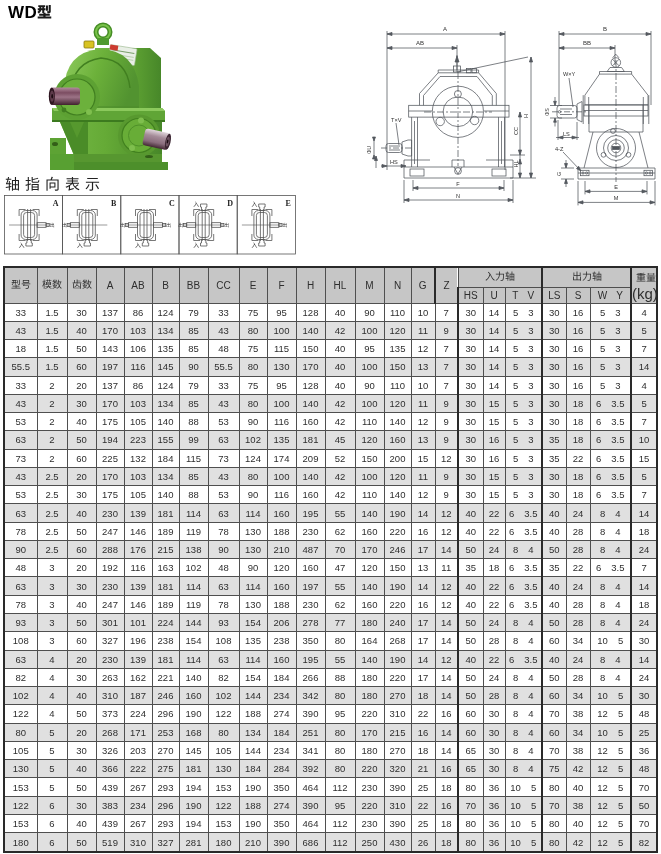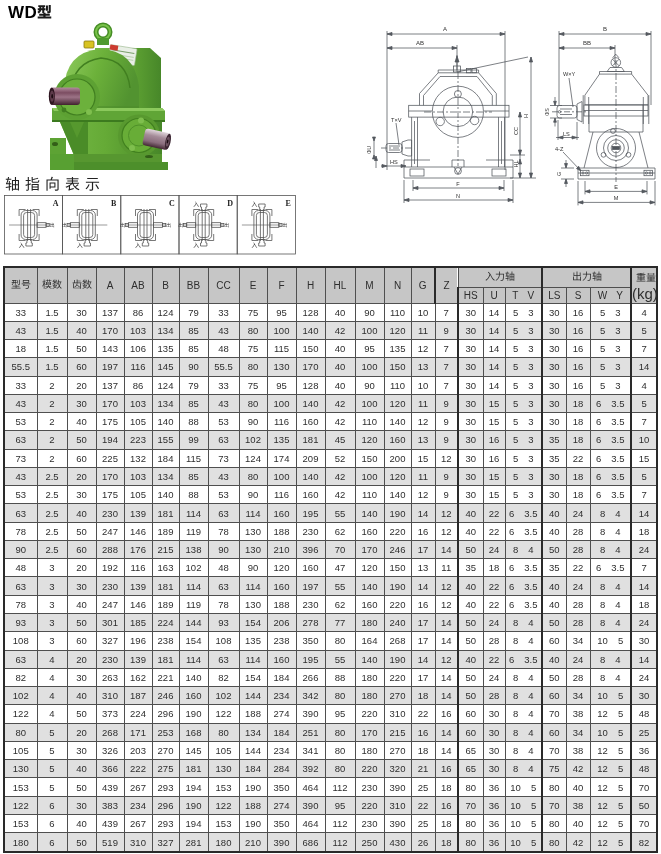--- a/index.html
+++ b/index.html
@@ -901,21 +901,21 @@
         <td>90</td>
         <td>2.5</td>
         <td>60</td>
         <td>288</td>
         <td>176</td>
         <td>215</td>
         <td>138</td>
         <td>90</td>
         <td>130</td>
         <td>210</td>
-        <td>396</td>
+        <td>487</td>
         <td>70</td>
         <td>170</td>
         <td>246</td>
         <td>17</td>
         <td>14</td>
         <td class="gl">50</td>
         <td>24</td>
         <td><span style="padding-right:10px">8</span>4</td>
         <td class="gl2">50</td>
         <td>28</td>
@@ -995,21 +995,21 @@
         <td class="gl2">40</td>
         <td>28</td>
         <td><span style="padding-right:10px">8</span>4</td>
         <td class="gl2">18</td>
       </tr>
 <tr class="alt">
         <td>93</td>
         <td>3</td>
         <td>50</td>
         <td>301</td>
-        <td>185</td>
+        <td>101</td>
         <td>224</td>
         <td>144</td>
         <td>93</td>
         <td>154</td>
         <td>206</td>
         <td>278</td>
         <td>77</td>
         <td>180</td>
         <td>240</td>
         <td>17</td>

